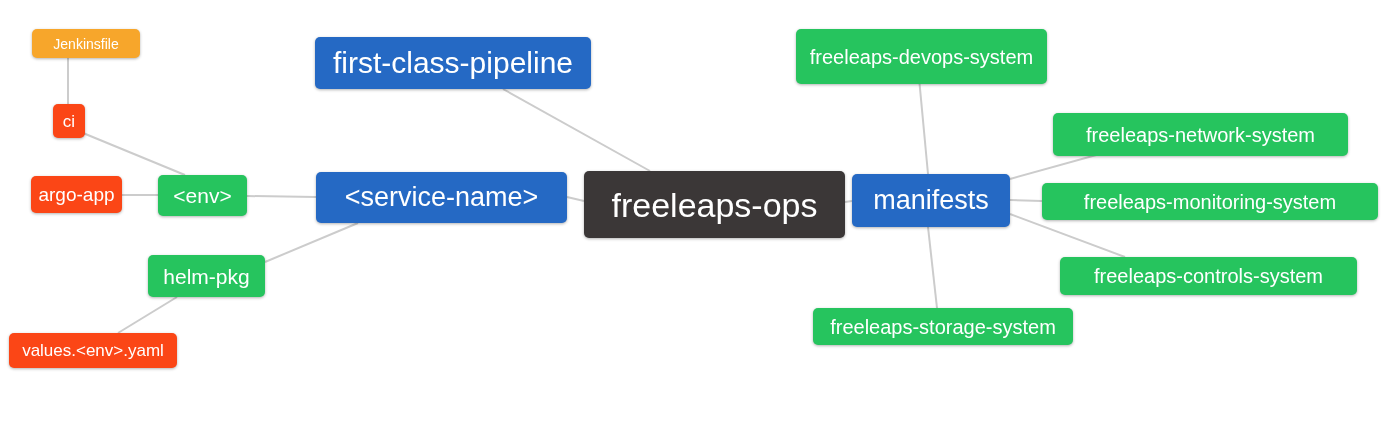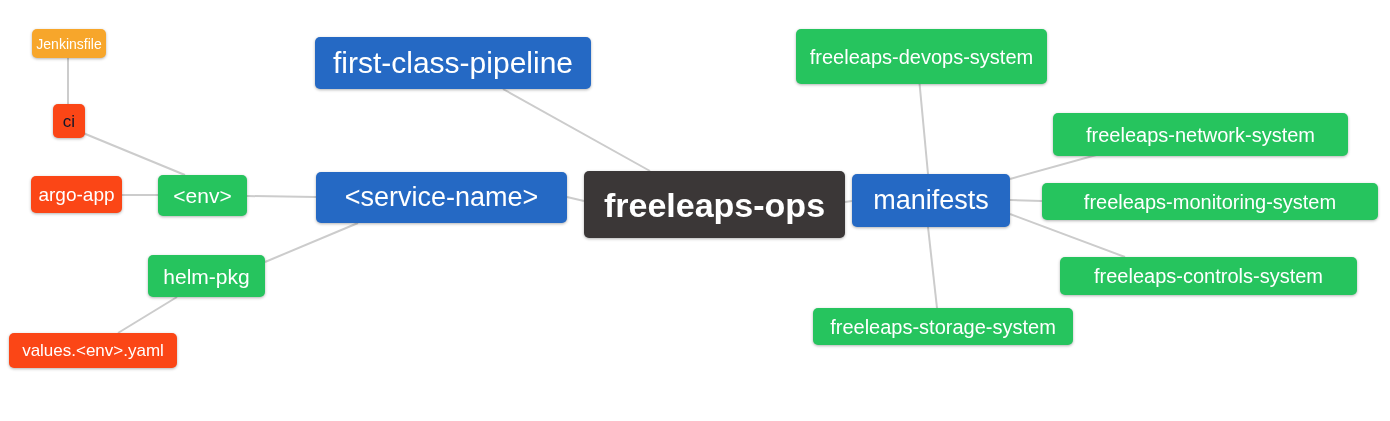--- a/index.html
+++ b/index.html
@@ -51,45 +51,45 @@
       <line x1="503" y1="89" x2="650" y2="171" stroke="#cccccc" stroke-width="2"></line>
       <line x1="567" y1="197" x2="584" y2="201" stroke="#cccccc" stroke-width="2"></line>
       <line x1="845" y1="202" x2="852" y2="201" stroke="#cccccc" stroke-width="2"></line>
       <line x1="928" y1="174" x2="918" y2="67" stroke="#cccccc" stroke-width="2"></line>
       <line x1="1010" y1="179" x2="1118" y2="149" stroke="#cccccc" stroke-width="2"></line>
       <line x1="1010" y1="200" x2="1042" y2="201" stroke="#cccccc" stroke-width="2"></line>
       <line x1="1010" y1="214" x2="1125" y2="257" stroke="#cccccc" stroke-width="2"></line>
       <line x1="928" y1="227" x2="937" y2="308" stroke="#cccccc" stroke-width="2"></line>
     </svg>
 
-<div class="node" style="left: 32px; top: 29px; width: 74px; height: 29px; font-size: 14px; background: rgb(247, 166, 43); color: rgb(255, 255, 255);">
+<div class="node" style="left: 32px; top: 29px; width: 108px; height: 29px; font-size: 14px; background: rgb(247, 166, 43); color: rgb(255, 255, 255);">
       <span>Jenkinsfile</span>
     </div>
-    <div class="node" style="left: 53px; top: 104px; width: 32px; height: 34px; font-size: 17px; background: rgb(251, 70, 22); color: #0f172a;">
+    <div class="node" style="left: 53px; top: 104px; width: 32px; height: 34px; font-size: 17px; background: rgb(251, 70, 22); color: #ffffff;">
       <span>ci</span>
     </div>
     <div class="node" style="left: 31px; top: 176px; width: 91px; height: 37px; font-size: 19px; background: rgb(251, 70, 22); color: rgb(255, 255, 255);">
       <span>argo-app</span>
     </div>
     <div class="node" style="left: 158px; top: 175px; width: 89px; height: 41px; font-size: 21px; background: rgb(38, 196, 94); color: rgb(255, 255, 255);">
       <span>&lt;env&gt;</span>
     </div>
     <div class="node" style="left: 148px; top: 255px; width: 117px; height: 42px; font-size: 21px; background: rgb(38, 196, 94); color: rgb(255, 255, 255);">
       <span>helm-pkg</span>
     </div>
     <div class="node" style="left: 9px; top: 333px; width: 168px; height: 35px; font-size: 17px; background: rgb(251, 70, 22); color: rgb(255, 255, 255);">
       <span>values.&lt;env&gt;.yaml</span>
     </div>
     <div class="node" style="left: 315px; top: 37px; width: 276px; height: 52px; font-size: 30px; background: rgb(37, 105, 196); color: rgb(255, 255, 255);">
       <span>first-class-pipeline</span>
     </div>
     <div class="node" style="left: 316px; top: 172px; width: 251px; height: 51px; font-size: 27px; background: rgb(37, 105, 196); color: rgb(255, 255, 255);">
       <span>&lt;service-name&gt;</span>
     </div>
-    <div class="node" style="left: 584px; top: 171px; width: 261px; height: 67px; font-size: 34px; background: rgb(59, 55, 55); color: rgb(255, 255, 255); font-weight: bold;">
+    <div class="node" style="left: 584px; top: 171px; width: 261px; height: 67px; font-size: 34px; background: rgb(59, 55, 55); color: rgb(255, 255, 255);">
       <span>freeleaps-ops</span>
     </div>
     <div class="node" style="left: 852px; top: 174px; width: 158px; height: 53px; font-size: 27px; background: rgb(37, 105, 196); color: rgb(255, 255, 255);">
       <span>manifests</span>
     </div>
     <div class="node" style="left: 796px; top: 29px; width: 251px; height: 55px; font-size: 20px; background: rgb(38, 196, 94); color: rgb(255, 255, 255);">
       <span>freeleaps-devops-system</span>
     </div>
     <div class="node" style="left: 1053px; top: 113px; width: 295px; height: 43px; font-size: 20px; background: rgb(38, 196, 94); color: rgb(255, 255, 255);">
       <span>freeleaps-network-system</span>

